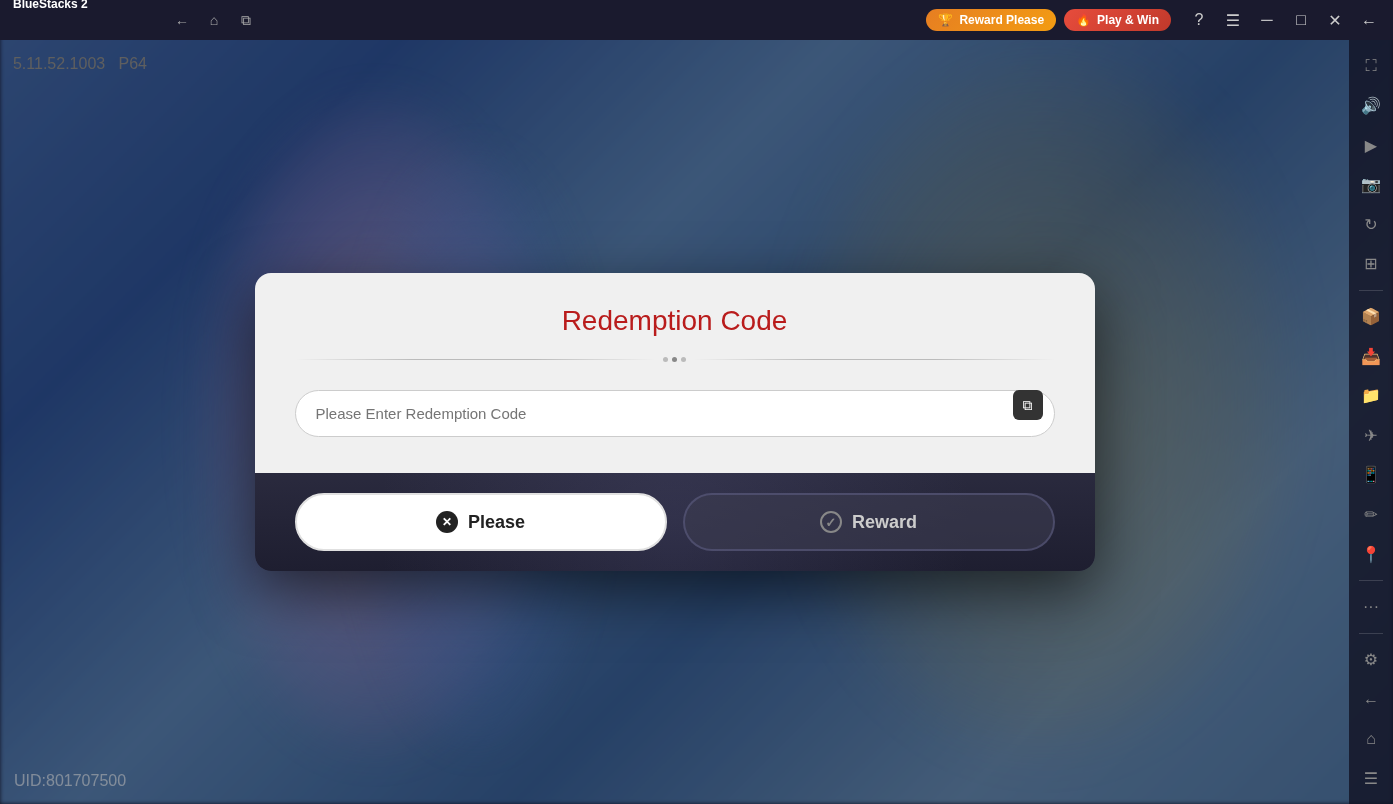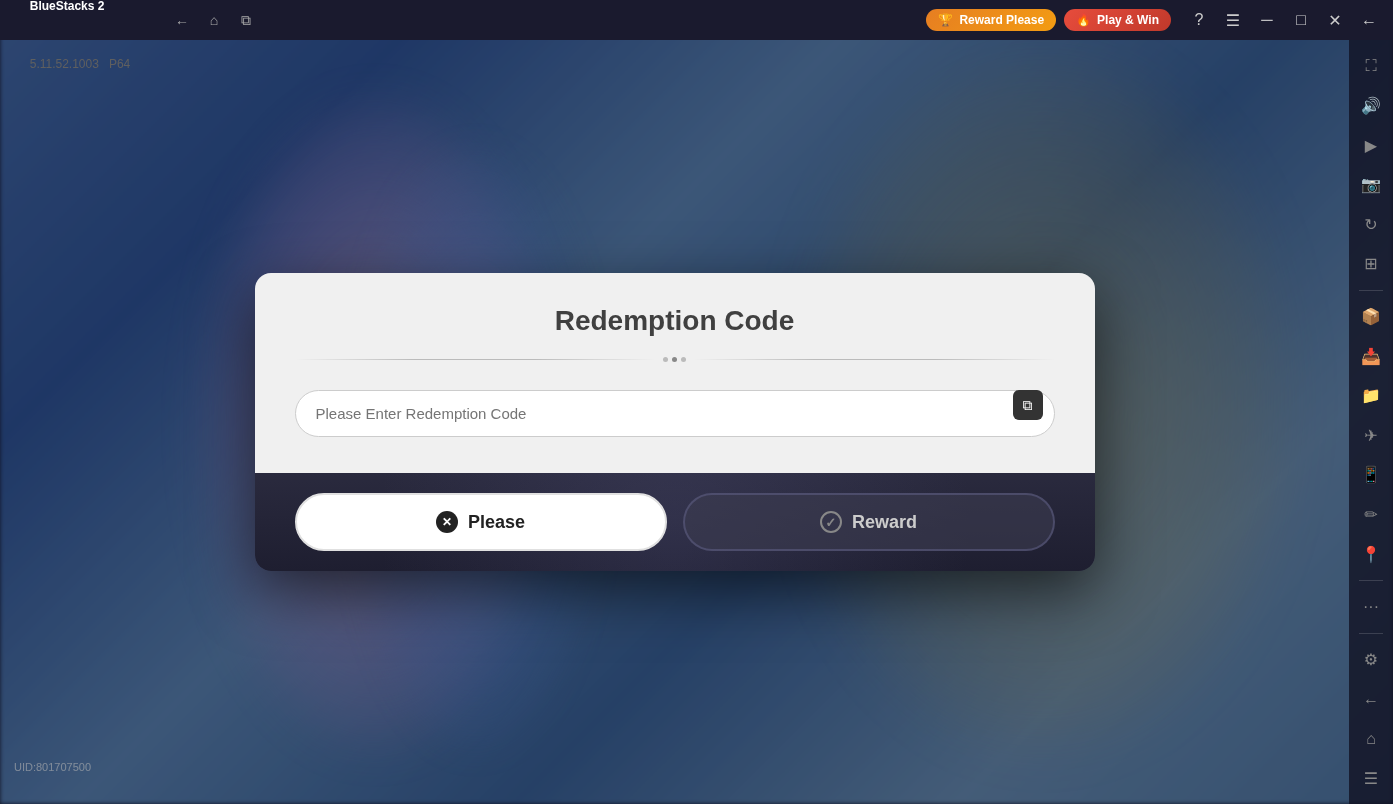--- a/index.html
+++ b/index.html
@@ -82,21 +82,21 @@
       border-radius: 50%;
       background: conic-gradient(#e74c3c 0deg 90deg, #f39c12 90deg 180deg, #2ecc71 180deg 270deg, #3498db 270deg 360deg);
     }
     .logo-text {
       color: #fff;
       font-size: 12px;
       font-weight: 600;
     }
     .logo-version {
       color: #888;
-      font-size: 12px;
+      font-size: 16px;
       margin-top: 44px;
     }
     .topbar-nav {
       display: flex;
       align-items: center;
       gap: 4px;
       padding: 0 8px;
     }
     .nav-btn {
       width: 28px;
@@ -183,24 +183,24 @@
     .sidebar-divider {
       width: 24px;
       height: 1px;
       background: rgba(255,255,255,0.15);
       margin: 4px 0;
     }
 
     
     .uid-label {
       position: absolute;
-      bottom: 31px;
+      bottom: 14px;
       left: 14px;
       color: rgba(255,255,255,0.6);
-      font-size: 11px;
+      font-size: 16px;
       z-index: 50;
     }
 
     
     .modal-overlay {
       position: absolute;
       top: 40px;
       left: 0;
       right: 44px;
       bottom: 0;
@@ -218,22 +218,22 @@
       overflow: hidden;
       box-shadow: 0 20px 60px rgba(0,0,0,0.6);
     }
     .dialog-upper {
       background: #f0f0f0;
       padding: 32px 40px 36px;
     }
     .dialog-title {
       text-align: center;
       font-size: 28px;
-      font-weight: 700;
-      color: #404040;
+      font-weight: 400;
+      color: #b91c1c;
       margin-bottom: 20px;
     }
     .dialog-divider-line {
       display: flex;
       align-items: center;
       gap: 8px;
       margin-bottom: 28px;
     }
     .divider-line {
       flex: 1;

